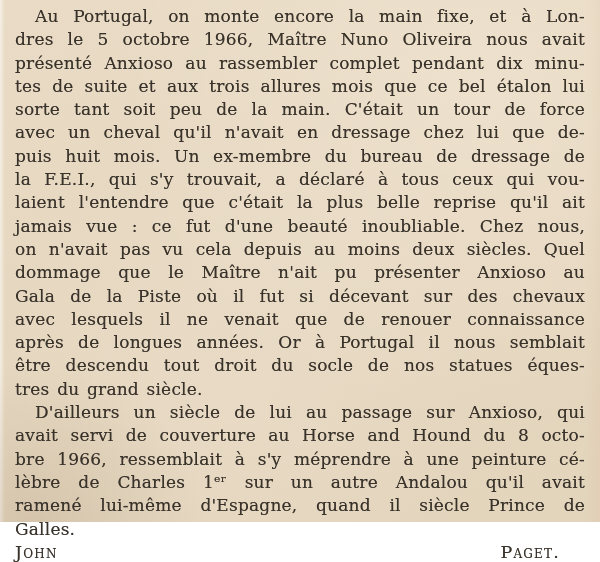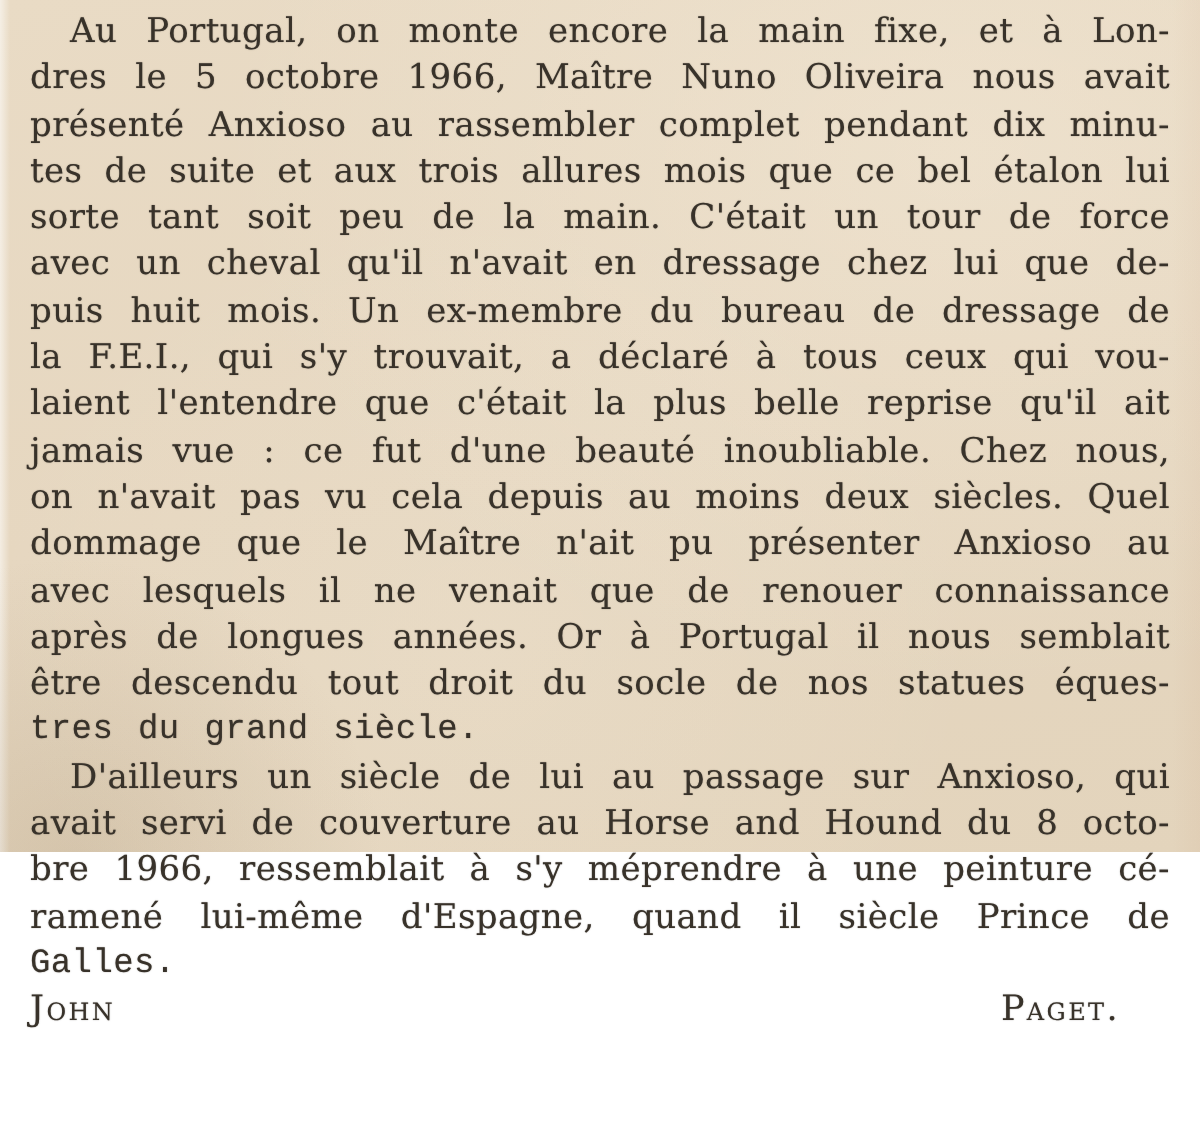--- a/index.html
+++ b/index.html
@@ -8,21 +8,21 @@
     width: 600px;
     height: 562px;
     background: #ffffff;
     overflow: hidden;
   }
   .paper {
     position: absolute;
     top: 0;
     left: 0;
     width: 600px;
-    height: 426px;
+    height: 522px;
     box-sizing: border-box;
     background:
       radial-gradient(circle at 6% 102%, rgba(130,105,72,0.16), rgba(130,105,72,0) 22%),
       radial-gradient(ellipse at 80% 18%, rgba(255,248,235,0.25), rgba(255,248,235,0) 55%),
       radial-gradient(ellipse at 40% 75%, rgba(255,250,240,0.12), rgba(255,250,240,0) 50%),
       linear-gradient(90deg, rgba(255,255,255,0.55) 0px, rgba(255,255,255,0) 5px),
       linear-gradient(270deg, rgba(205,165,135,0.12) 0px, rgba(205,165,135,0) 14px),
       linear-gradient(168deg, #e9dbc5 0%, #e6d7c0 50%, #e3d4bc 100%);
   }
   .text-block {
@@ -43,21 +43,20 @@
     text-align: justify;
     text-align-last: justify;
     white-space: normal;
   }
   .line.para-start {
     text-indent: 20px;
   }
   .line.para-end {
     text-align: left;
     text-align-last: left;
-    font-family: Liberation Mono, monospace;
   }
   .signature {
     text-align: right;
     padding-right: 25px;
     font-variant: small-caps;
     letter-spacing: 1.2px;
     word-spacing: 5px;
     font-size: 17.5px;
   }
 </style>
@@ -73,25 +72,27 @@
         <div class="line">présenté Anxioso au rassembler complet pendant dix minu-</div>
         <div class="line">tes de suite et aux trois allures mois que ce bel étalon lui</div>
         <div class="line">sorte tant soit peu de la main. C'était un tour de force</div>
         <div class="line">avec un cheval qu'il n'avait en dressage chez lui que de-</div>
         <div class="line">puis huit mois. Un ex-membre du bureau de dressage de</div>
         <div class="line">la F.E.I., qui s'y trouvait, a déclaré à tous ceux qui vou-</div>
         <div class="line">laient l'entendre que c'était la plus belle reprise qu'il ait</div>
         <div class="line">jamais vue : ce fut d'une beauté inoubliable. Chez nous,</div>
         <div class="line">on n'avait pas vu cela depuis au moins deux siècles. Quel</div>
         <div class="line">dommage que le Maître n'ait pu présenter Anxioso au</div>
+        <div class="line">Gala de la Piste où il fut si décevant sur des chevaux</div>
         <div class="line">avec lesquels il ne venait que de renouer connaissance</div>
         <div class="line">après de longues années. Or à Portugal il nous semblait</div>
         <div class="line">être descendu tout droit du socle de nos statues éques-</div>
         <div class="line para-end">tres du grand siècle.</div>
         <div class="line para-start">D'ailleurs un siècle de lui au passage sur Anxioso, qui</div>
         <div class="line">avait servi de couverture au Horse and Hound du 8 octo-</div>
         <div class="line">bre 1966, ressemblait à s'y méprendre à une peinture cé-</div>
+        <div class="line">lèbre de Charles 1ᵉʳ sur un autre Andalou qu'il avait</div>
         <div class="line">ramené lui-même d'Espagne, quand il siècle Prince de</div>
         <div class="line para-end">Galles.</div>
       </div>
     <div class="line signature">John Paget.</div>
   </div>
 </div>
 
 </body></html>

